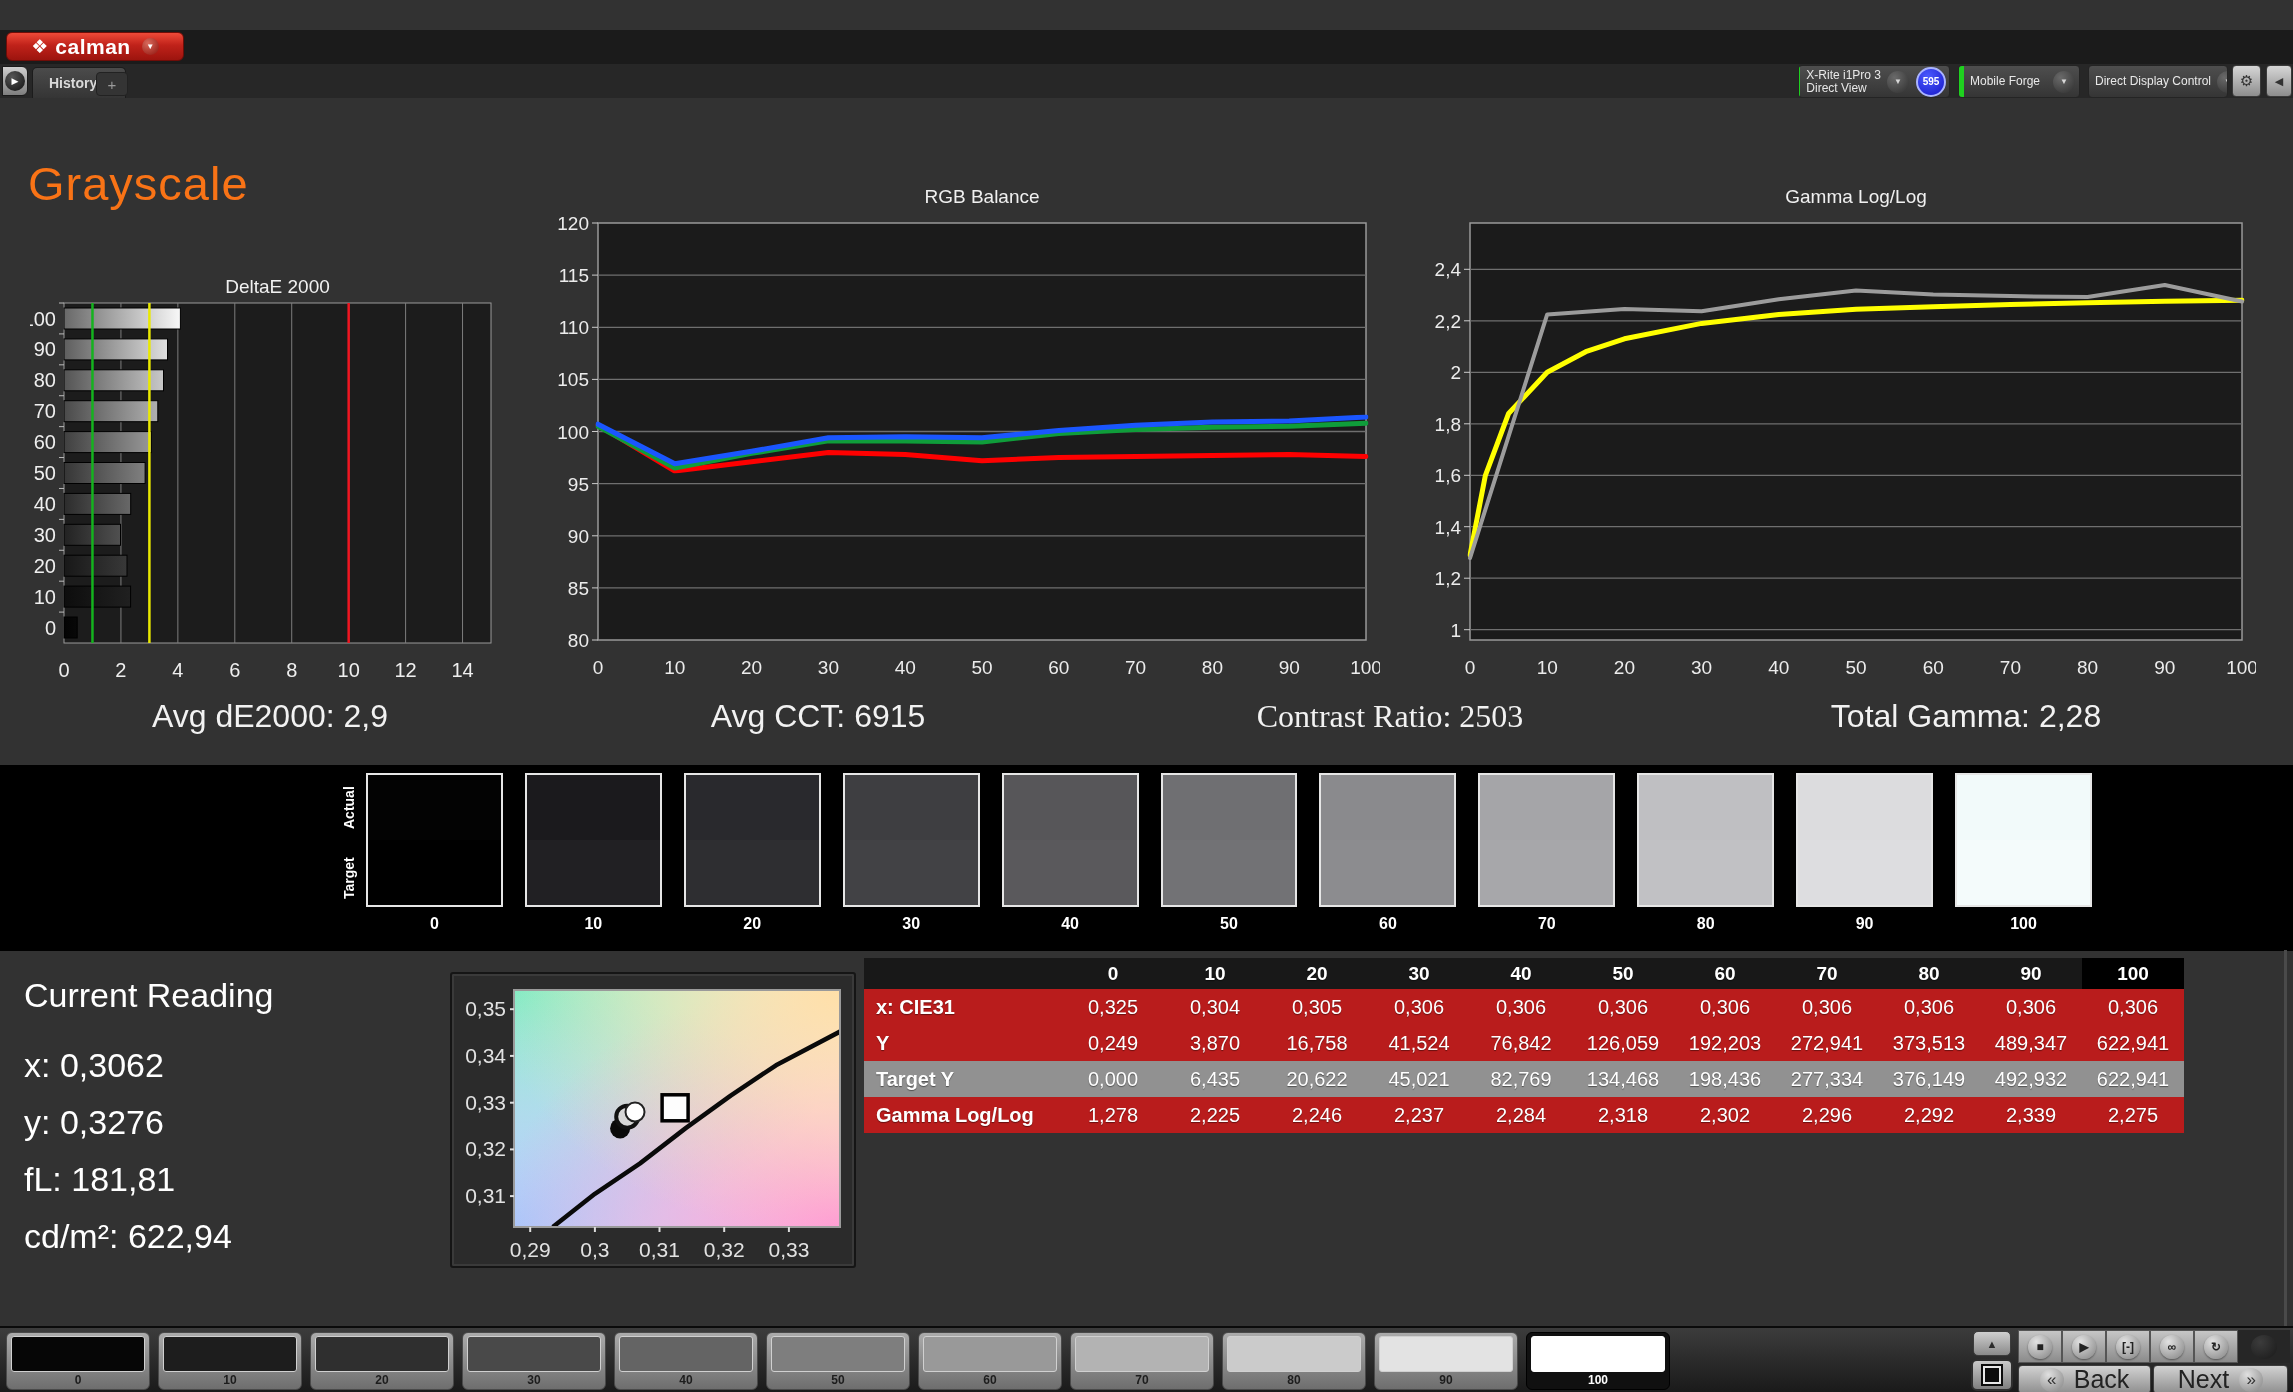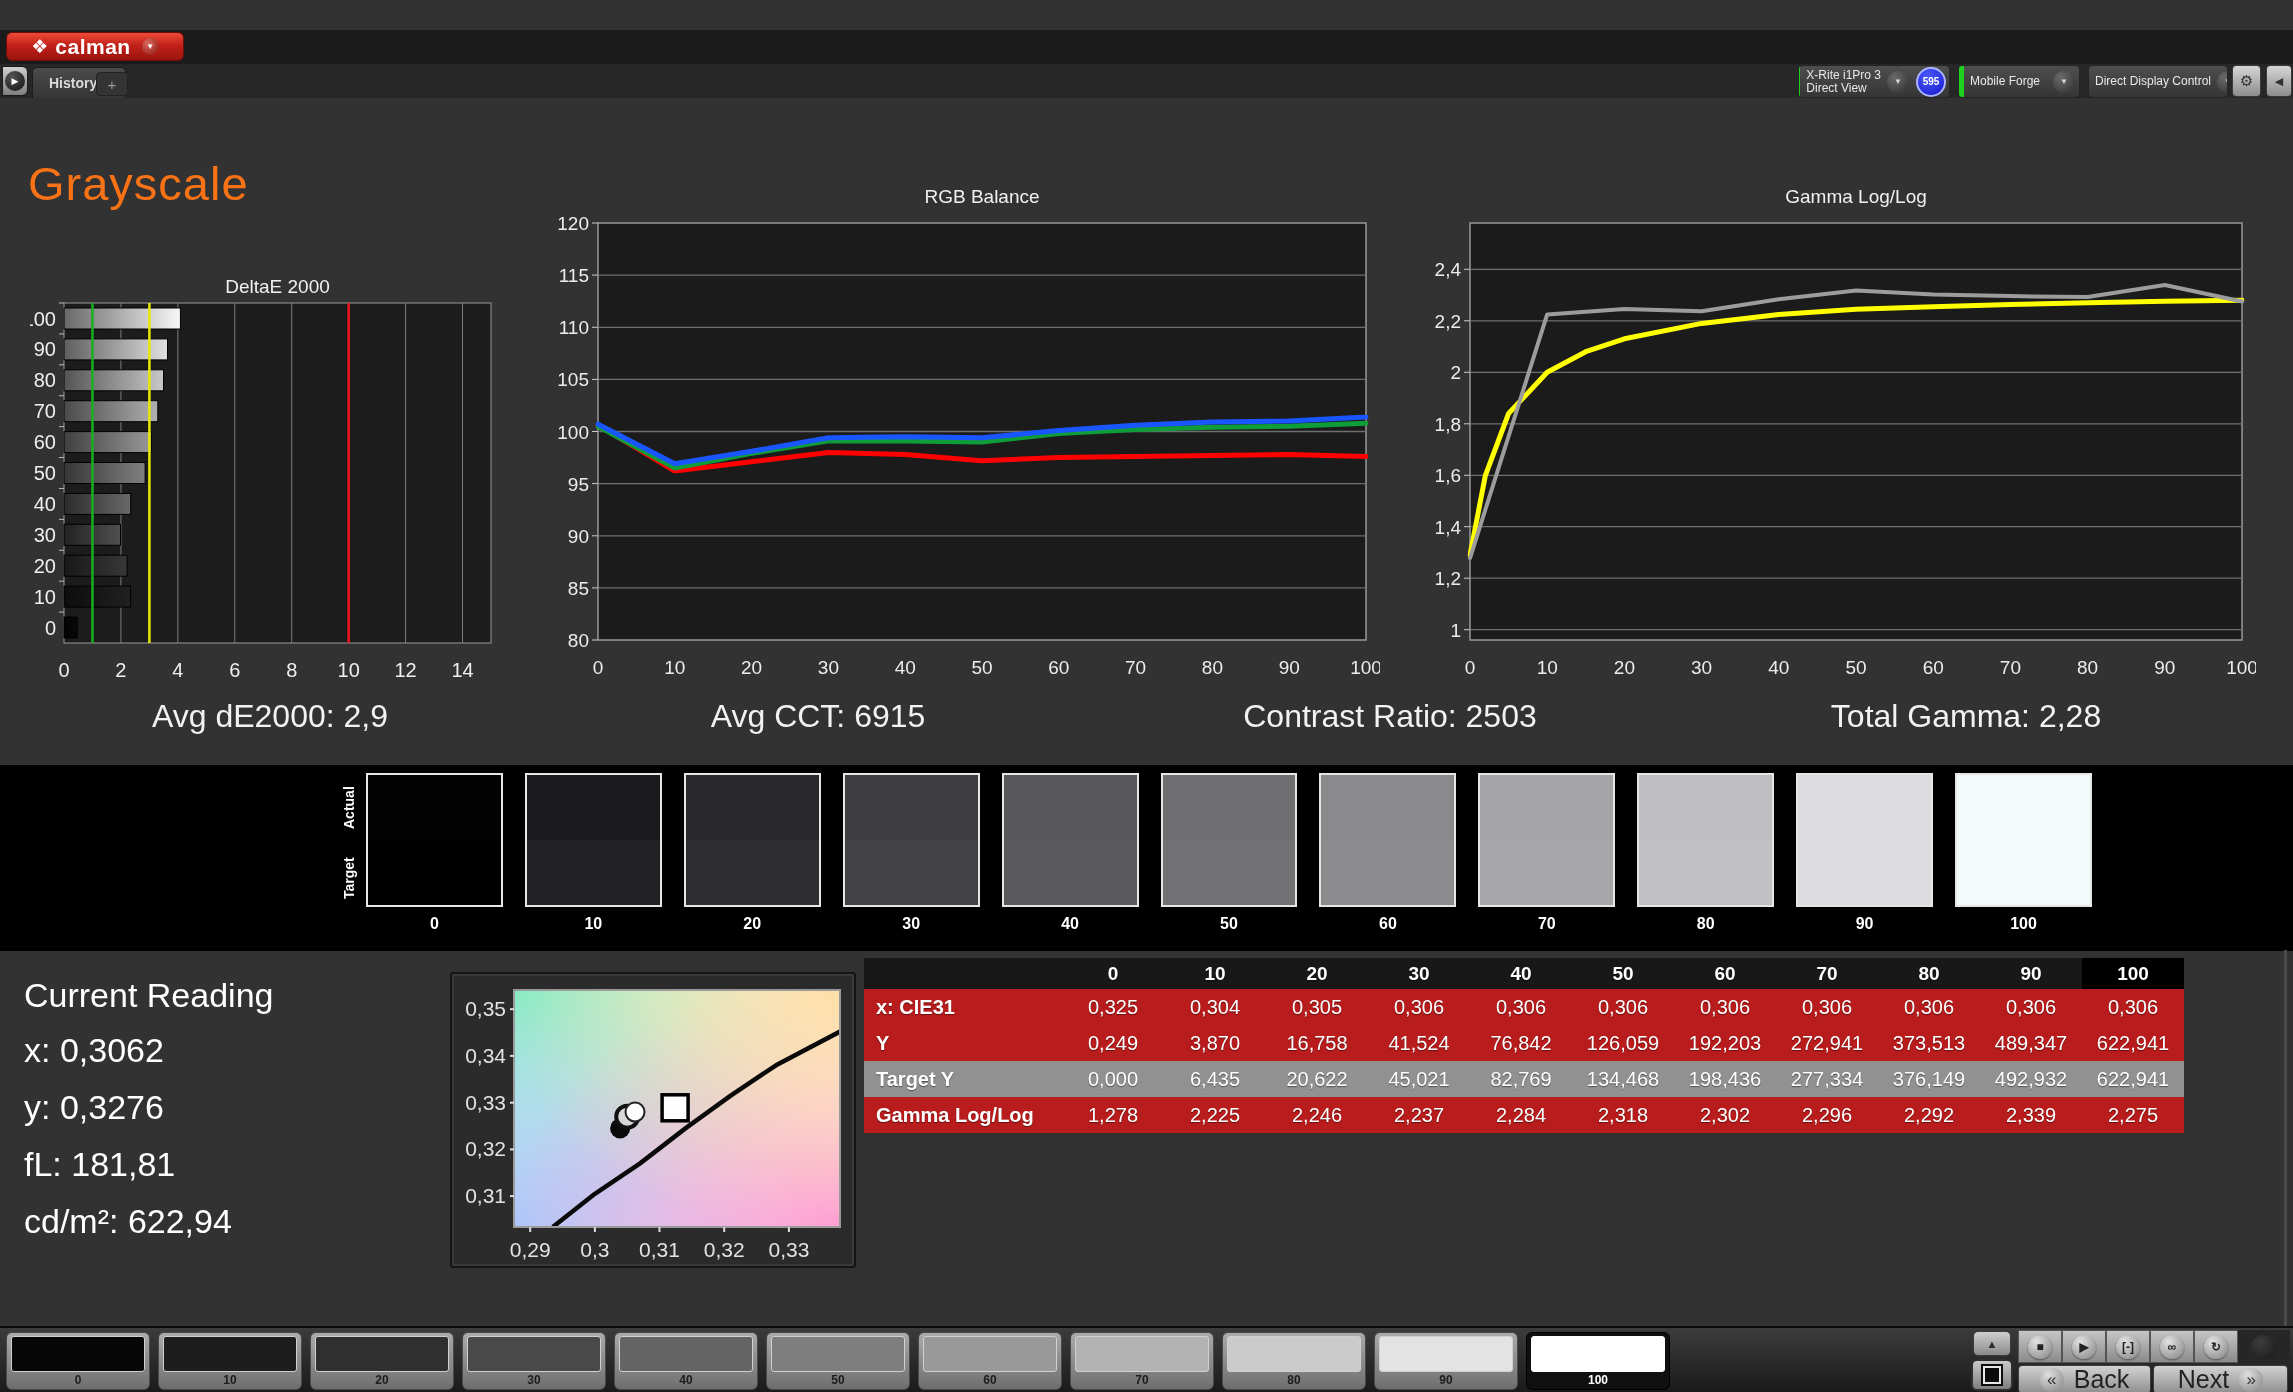--- a/index.html
+++ b/index.html
@@ -80,21 +80,21 @@
     color:#fff; font-size:14px; font-weight:bold; writing-mode:vertical-rl; transform:rotate(180deg); }
   #strip-cells { left:366px; top:8px; width:1726px; height:172px; display:flex; gap:22px; }
   .sw-cell { flex:1; display:flex; flex-direction:column; }
   .sw { height:134px; border:2px solid #e6e6e6; display:flex; flex-direction:column; }
   .sw .half { flex:1; }
   .sw-label { height:34px; display:flex; align-items:center; justify-content:center;
     color:#fff; font-size:16px; font-weight:bold; }
 
   
   #reading { left:24px; top:878px; color:#fff; }
-  #reading .rd-title { font-size:34px; margin-bottom:16px; }
+  #reading .rd-title { font-size:34px; margin-bottom:31px; }
   #reading .rd-line { font-size:34px; margin-bottom:18px; }
 
   
   #cie-panel { left:450px; top:874px; width:406px; height:296px; background:#2b2b2b;
     border:2px solid #151515; border-radius:3px; box-shadow:0 0 0 2px #3a3a3a inset; }
 
   
   #grayscale-table { left:864px; top:860px; border-collapse:collapse; table-layout:fixed; }
   #grayscale-table th, #grayscale-table td { height:36px; text-align:center; color:#fff;
     font-size:20px; overflow:hidden; text-shadow:0 1px 1px rgba(0,0,0,.45); }
@@ -386,21 +386,21 @@
           <text x="509.2" y="491" fill="#ececec" font-size="19" text-anchor="middle">60</text>
           <text x="586.4" y="491" fill="#ececec" font-size="19" text-anchor="middle">70</text>
           <text x="663.6" y="491" fill="#ececec" font-size="19" text-anchor="middle">80</text>
           <text x="740.8" y="491" fill="#ececec" font-size="19" text-anchor="middle">90</text>
           <text x="818.0" y="491" fill="#ececec" font-size="19" text-anchor="middle">100</text>
         </svg></div>
 
     <div id="summary-row">
         <div class="summary-item abs" style="left: 270px;">Avg dE2000: 2,9</div>
         <div class="summary-item abs" style="left: 818px;">Avg CCT: 6915</div>
-        <div class="summary-item abs" style="left: 1390px;">Contrast Ratio: 2503</div>
+        <div class="summary-item abs" style="left: 1390px; font-family: Liberation Serif, serif;">Contrast Ratio: 2503</div>
         <div class="summary-item abs" style="left: 1966px;">Total Gamma: 2,28</div>
       </div>
 
     <div id="strip" class="abs">
       <div id="strip-labels" class="abs">
           <span>Actual</span>
           <span>Target</span>
         </div>
       <div id="strip-cells" class="abs">
           <div class="sw-cell">

